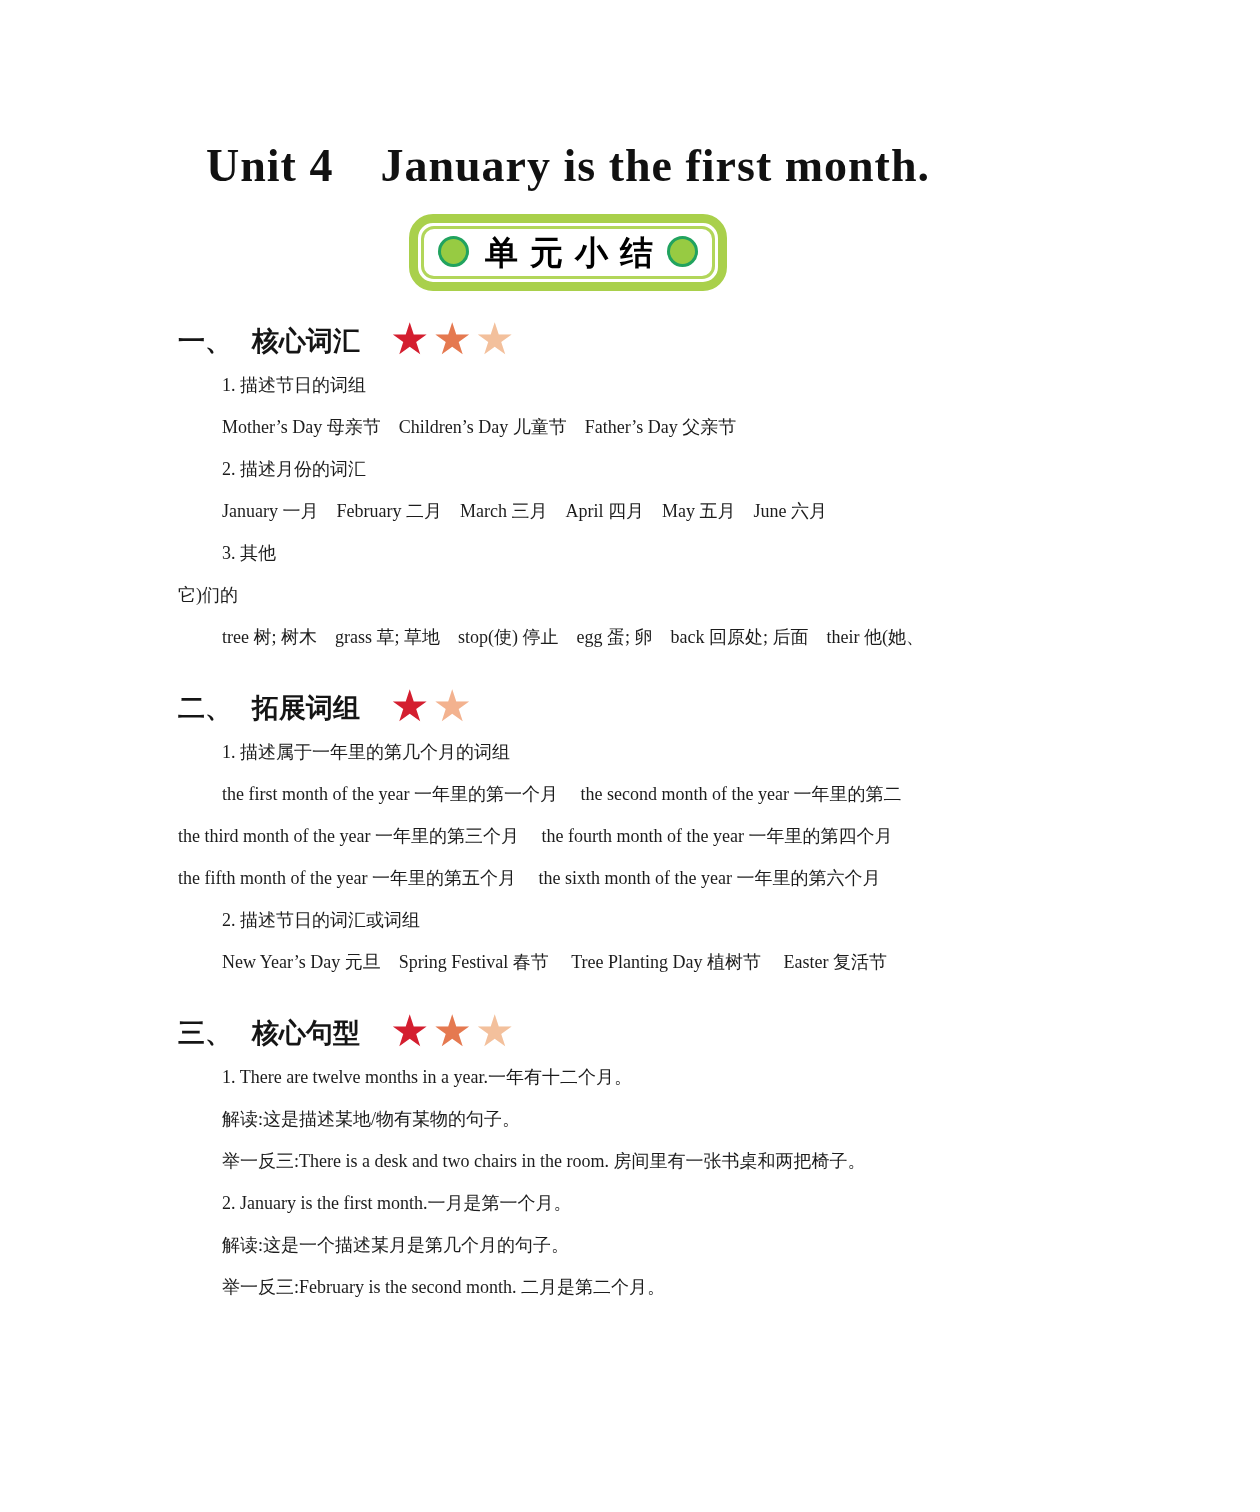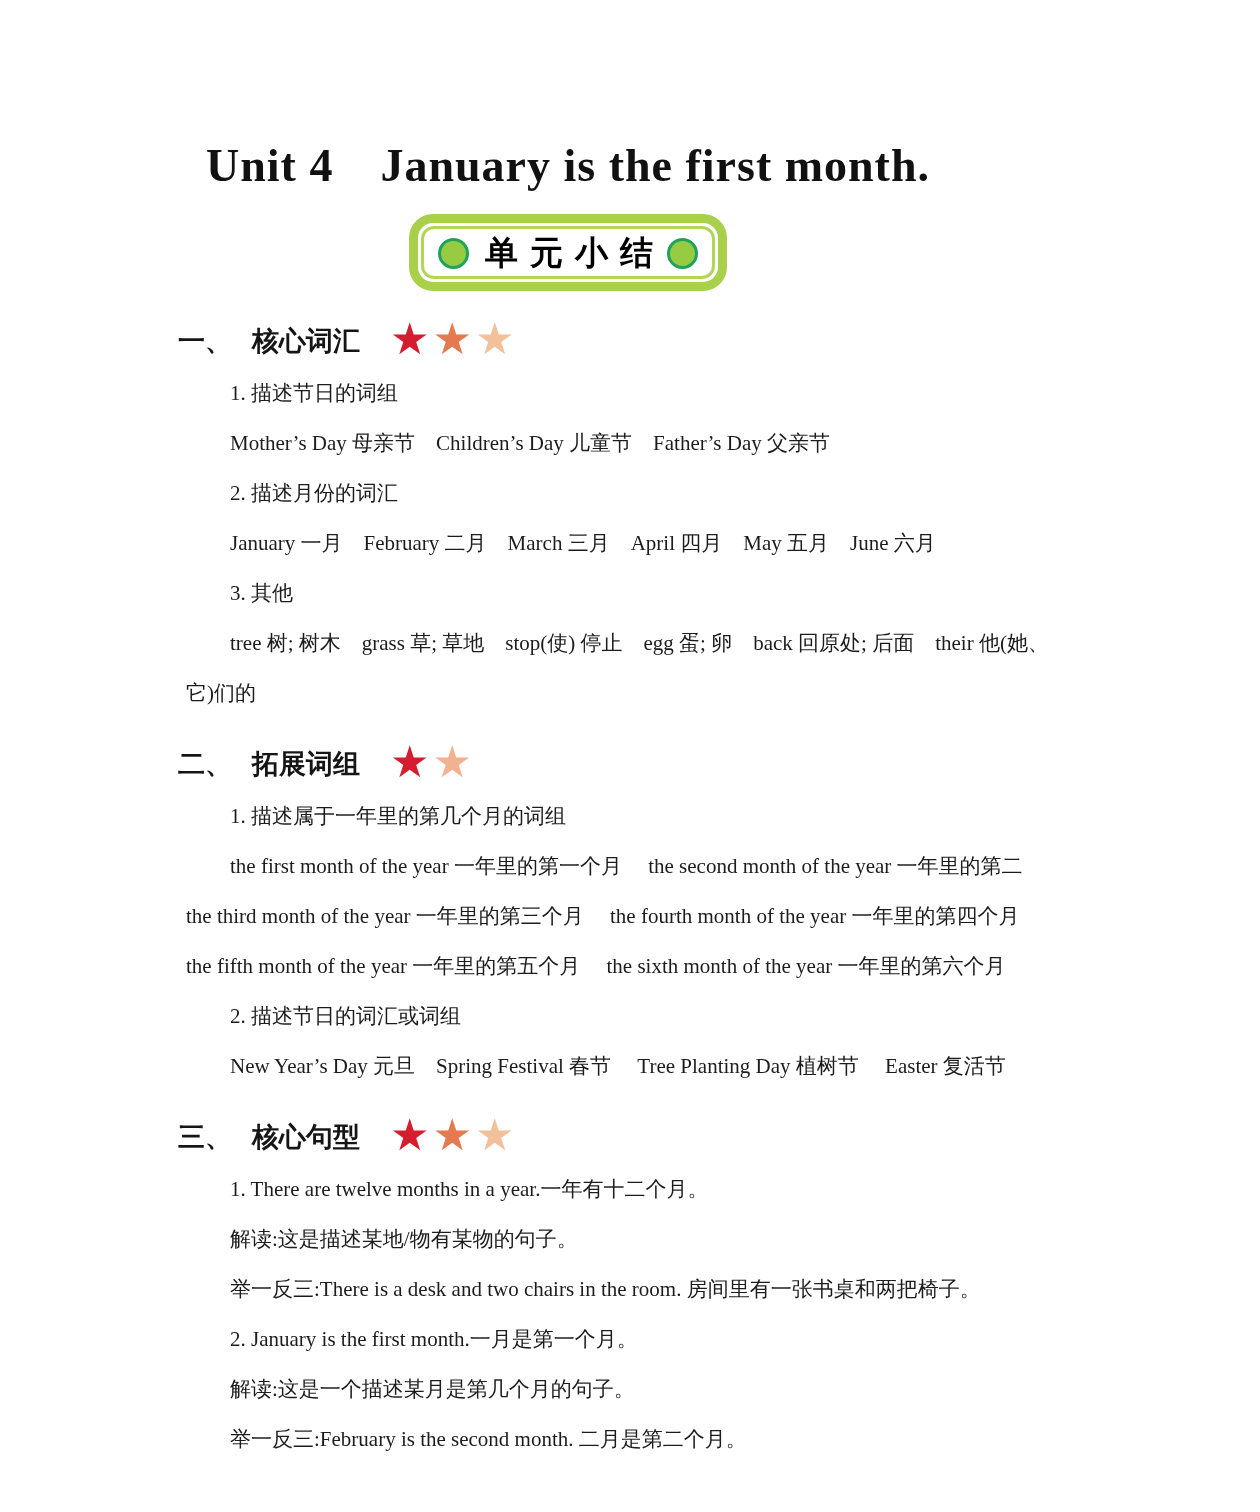--- a/index.html
+++ b/index.html
@@ -29,21 +29,21 @@
   .badge-outer {
     border: 9px solid #a9d04b;
     border-radius: 24px;
     padding: 3px;
     background: #ffffff;
   }
   .badge-inner {
     border: 3px solid #b2d65a;
     border-radius: 13px;
     display: flex;
-    align-items: flex-end;
+    align-items: flex-start;
     padding: 7px 14px;
   }
   .badge-circle {
     width: 31px;
     height: 31px;
     border-radius: 50%;
     background: #97cb42;
     border: 3px solid #21a35f;
     box-sizing: border-box;
     flex: 0 0 auto;
@@ -71,22 +71,22 @@
   .heading-number { margin-right: 20px; }
   .stars {
     display: flex;
     margin-left: 30px;
     font-size: 44px;
     line-height: 1;
     font-family: "DejaVu Sans", sans-serif;
   }
   .star { margin-right: 3px; transform: translateY(-2px); }
   p.line {
-    margin: 8px;
-    font-size: 21px;
+    margin: 0;
+    font-size: 18px;
     line-height: 42px;
     white-space: nowrap;
     color: #1c1c1c;
     font-family: Liberation Serif, serif;
   }
   p.indent { text-indent: 44px; }
 </style>
 </head>
 <body>
 
@@ -114,22 +114,22 @@
           <span class="star" style="color: rgb(212, 30, 47);">★</span>
           <span class="star" style="color: rgb(229, 121, 80);">★</span>
           <span class="star" style="color: rgb(243, 192, 156);">★</span>
         </span>
       </div>
       <p class="line indent">1. 描述节日的词组</p>
       <p class="line indent">Mother’s Day 母亲节　Children’s Day 儿童节　Father’s Day 父亲节</p>
       <p class="line indent">2. 描述月份的词汇</p>
       <p class="line indent">January 一月　February 二月　March 三月　April 四月　May 五月　June 六月</p>
       <p class="line indent">3. 其他</p>
+      <p class="line">它)们的</p>
       <p class="line indent">tree 树; 树木　grass 草; 草地　stop(使) 停止　egg 蛋; 卵　back 回原处; 后面　their 他(她、</p>
-      <p class="line">它)们的</p>
     </div>
 
     <div class="section">
       <div class="section-heading">
         <span class="heading-number">二、</span>
         <span class="heading-title">拓展词组</span>
         <span class="stars">
           <span class="star" style="color: rgb(212, 30, 47);">★</span>
           <span class="star" style="color: rgb(243, 178, 143);">★</span>
         </span>

